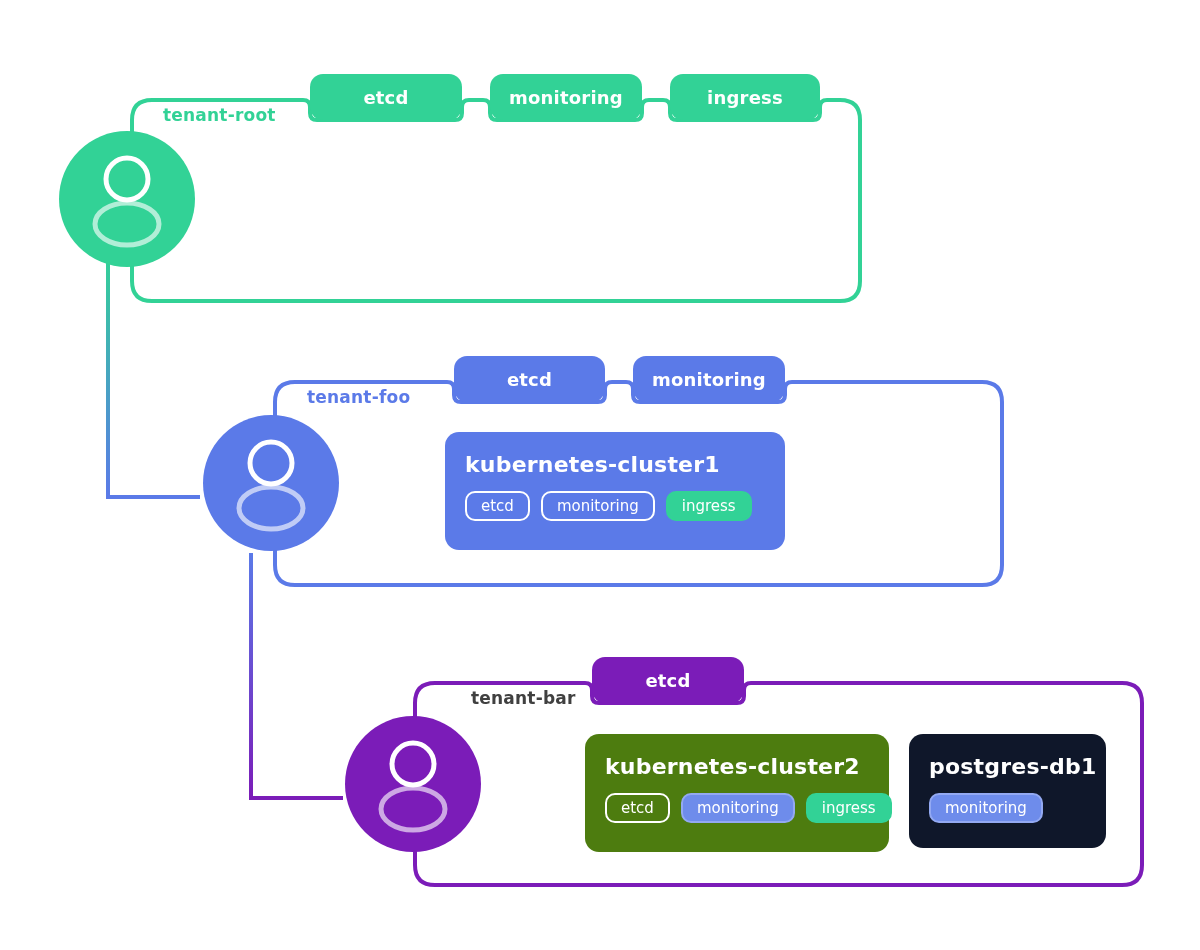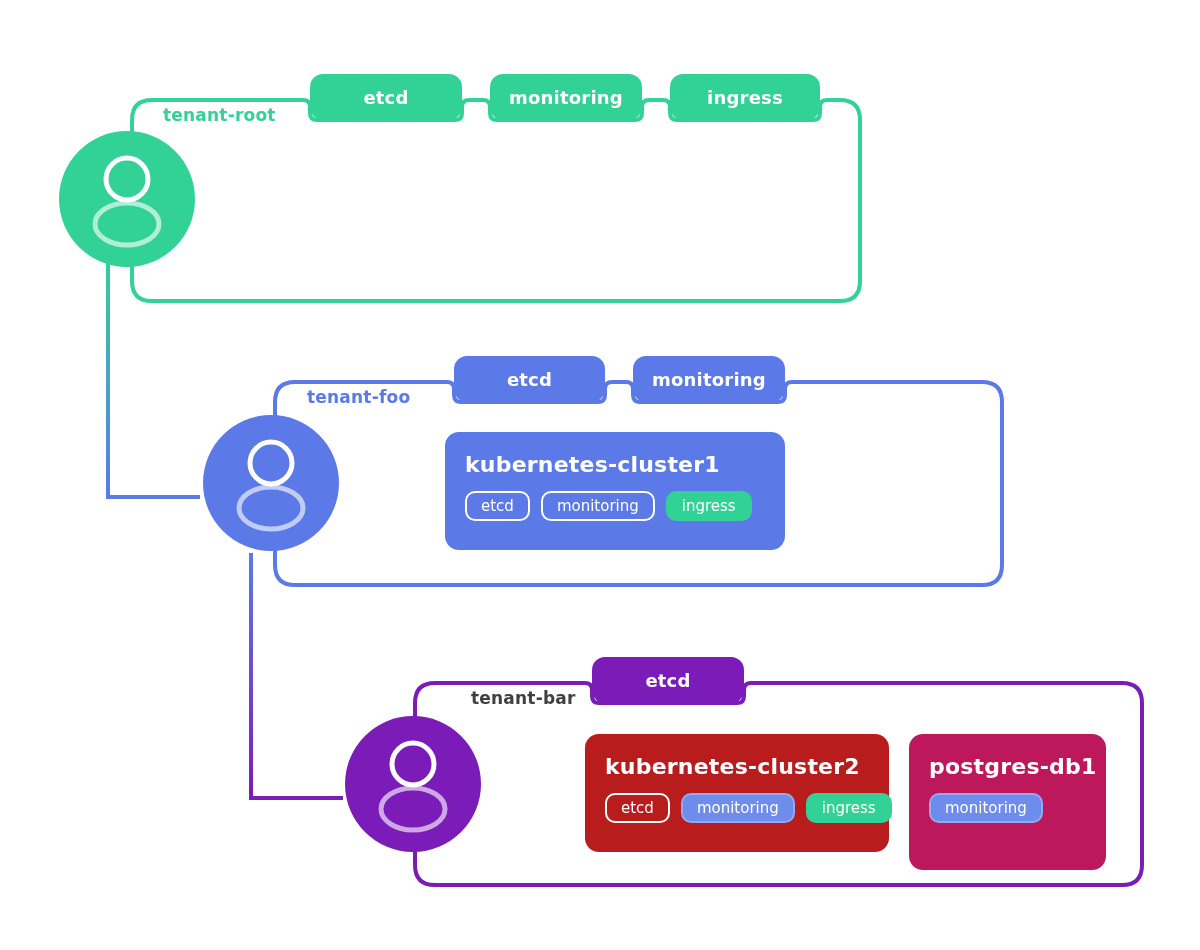--- a/index.html
+++ b/index.html
@@ -225,36 +225,36 @@
       <svg width="136" height="136" viewBox="0 0 136 136">
         <circle cx="68" cy="48" r="21" fill="none" stroke="#ffffff" stroke-width="5"></circle>
         <ellipse cx="68" cy="93" rx="32" ry="21" fill="none" stroke="#ffffff" stroke-opacity="0.62" stroke-width="5"></ellipse>
       </svg>
     </div>
 
     <div class="btag" style="left:592px;top:657px;width:152px;height:46px;background:#7b1cb8;">
       <span>etcd</span>
     </div>
 
-    <div class="card" style="left:585px;top:734px;width:304px;height:118px;background:#b91c1c;">
+    <div class="card" style="left:585px;top:734px;width:304px;height:118px;background:#4d7c0f;">
       <div class="card-title">kubernetes-cluster2</div>
       <div class="chips">
         <div class="chip own">
           <span>etcd</span>
         </div>
         <div class="chip blue">
           <span>monitoring</span>
         </div>
         <div class="chip green">
           <span>ingress</span>
         </div>
       </div>
     </div>
 
-    <div class="card" style="left:909px;top:734px;width:197px;height:136px;background:#be185d;">
+    <div class="card" style="left:909px;top:734px;width:197px;height:114px;background:#0f172a;">
       <div class="card-title">postgres-db1</div>
       <div class="chips">
         <div class="chip blue">
           <span>monitoring</span>
         </div>
       </div>
     </div>
   </div>
 
 </div>

